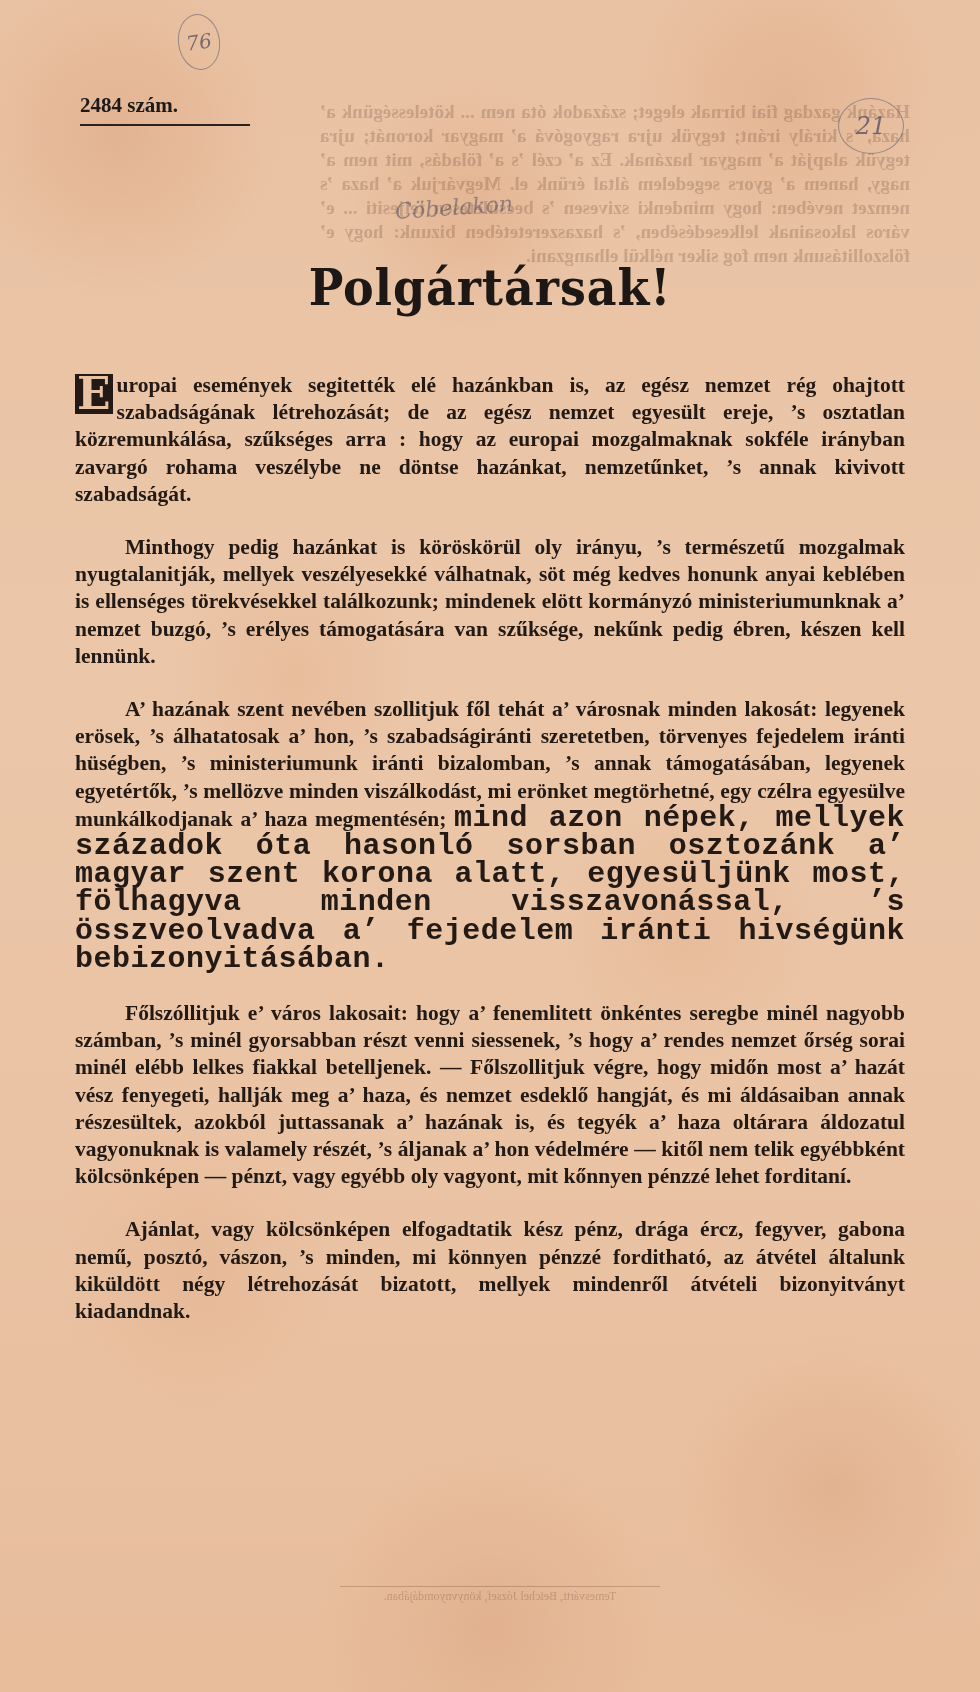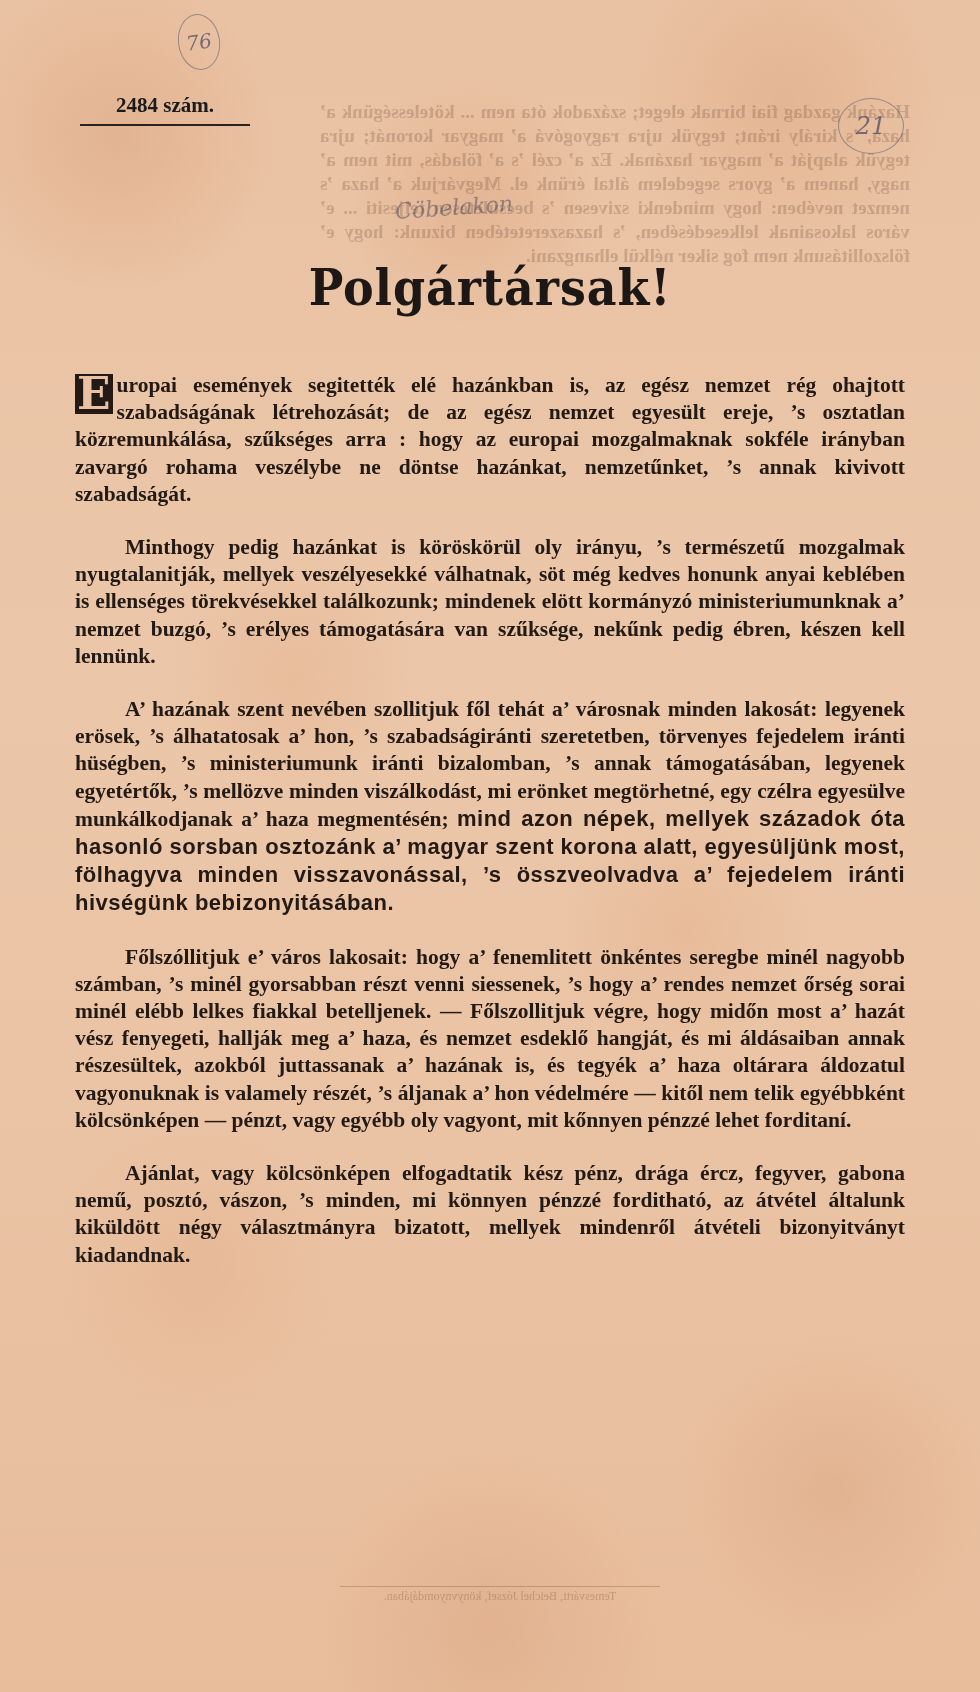--- a/index.html
+++ b/index.html
@@ -48,21 +48,21 @@
     .pencil-note {
       position: absolute; left: 395px; top: 195px;
       color: rgba(80,80,100,0.55); font-style: italic;
       font-family: "DejaVu Serif", serif; font-size: 22px;
       transform: rotate(-4deg);
     }
     .doc-number {
       position: absolute; left: 80px; top: 93px; width: 170px;
       font-size: 21px; font-weight: bold; color: #1b1a1c;
       padding-bottom: 6px; border-bottom: 2px solid #2a2220;
-      text-align: center;
+      text-align: left;
     }
     .title {
       position: absolute; left: 0; width: 980px; top: 258px;
       text-align: center; font-size: 50px; font-weight: bold;
       letter-spacing: 1px; color: #1d1815;
       font-family: "DejaVu Serif", serif;
       transform: scaleX(0.92);
     }
     .body-text {
       position: absolute; left: 75px; top: 372px; width: 830px;
@@ -72,22 +72,22 @@
     }
     .para { margin-bottom: 26px; text-indent: 50px; }
     .para.first { text-indent: 0; }
     .dropcap {
       float: left; font-size: 44px; line-height: 40px;
       font-weight: bold; margin: 2px 4px 0 0;
       background: #231a15; color: #e9c2a3; padding: 0 2px;
       font-family: "DejaVu Serif", serif;
     }
     .emph {
-      font-family: Liberation Sans, sans-serif; font-weight: bold;
-      font-size: 22px; letter-spacing: 0.5px;
+      font-family: Liberation Mono, monospace; font-weight: bold;
+      font-size: 30px; letter-spacing: 0.5px;
     }
   </style>
 </head>
 <body>
 
 <div class="paper"></div>
 
 <div class="bleed">Hazánk gazdag fiai birnak eleget; századok óta nem ... kötelességünk a’ haza, ’s király iránt; tegyük ujra ragyogóvá a’ magyar koronát; ujra tegyük alapját a’ magyar hazának. Ez a’ czél ’s a’ föladás, mit nem a’ nagy, hanem a’ gyors segedelem által érünk el. Megvárjuk a’ haza ’s nemzet nevében: hogy mindenki szivesen ’s becsületesen teljesiti ... e’ város lakosainak lelkesedésében, ’s hazaszeretetében bizunk: hogy e’ fölszollitásunk nem fog siker nélkül elhangzani.</div>
 <div class="bleed-foot">Temesvártt, Beichel József, könyvnyomdájában.</div>
 
@@ -111,15 +111,15 @@
     <span>Minthogy pedig hazánkat is köröskörül oly irányu, ’s természetű mozgalmak nyugtalanitják, mellyek veszélyesekké válhatnak, söt még kedves honunk anyai keblében is ellenséges törekvésekkel találkozunk; mindenek elött kormányzó ministeriumunknak a’ nemzet buzgó, ’s erélyes támogatására van szűksége, nekűnk pedig ébren, készen kell lennünk.</span>
   </p>
   <p class="para">
     <span>A’ hazának szent nevében szollitjuk fől tehát a’ városnak minden lakosát: legyenek erösek, ’s álhatatosak a’ hon, ’s szabadságiránti szeretetben, törvenyes fejedelem iránti hüségben, ’s ministeriumunk iránti bizalomban, ’s annak támogatásában, legyenek egyetértők, ’s mellözve minden viszálkodást, mi erönket megtörhetné, egy czélra egyesülve munkálkodjanak a’ haza megmentésén;</span>
     <span class="emph">mind azon népek, mellyek századok óta hasonló sorsban osztozánk a’ magyar szent korona alatt, egyesüljünk most, fölhagyva minden visszavonással, ’s összveolvadva a’ fejedelem iránti hivségünk bebizonyitásában.</span>
   </p>
   <p class="para">
     <span>Főlszóllitjuk e’ város lakosait: hogy a’ fenemlitett önkéntes seregbe minél nagyobb számban, ’s minél gyorsabban részt venni siessenek, ’s hogy a’ rendes nemzet őrség sorai minél elébb lelkes fiakkal betelljenek. — Főlszollitjuk végre, hogy midőn most a’ hazát vész fenyegeti, hallják meg a’ haza, és nemzet esdeklő hangját, és mi áldásaiban annak részesültek, azokból juttassanak a’ hazának is, és tegyék a’ haza oltárara áldozatul vagyonuknak is valamely részét, ’s áljanak a’ hon védelmére — kitől nem telik egyébbként kölcsönképen — pénzt, vagy egyébb oly vagyont, mit kőnnyen pénzzé lehet forditaní.</span>
   </p>
   <p class="para">
-    <span>Ajánlat, vagy kölcsönképen elfogadtatik kész pénz, drága ércz, fegyver, gabona nemű, posztó, vászon, ’s minden, mi könnyen pénzzé forditható, az átvétel általunk kiküldött négy választmányra bizatott, mellyek mindenről átvételi bizonyitványt kiadandnak.</span>
+    <span>Ajánlat, vagy kölcsönképen elfogadtatik kész pénz, drága ércz, fegyver, gabona nemű, posztó, vászon, ’s minden, mi könnyen pénzzé forditható, az átvétel általunk kiküldött négy létrehozását bizatott, mellyek mindenről átvételi bizonyitványt kiadandnak.</span>
   </p>
 </div>
 
 </body></html>

